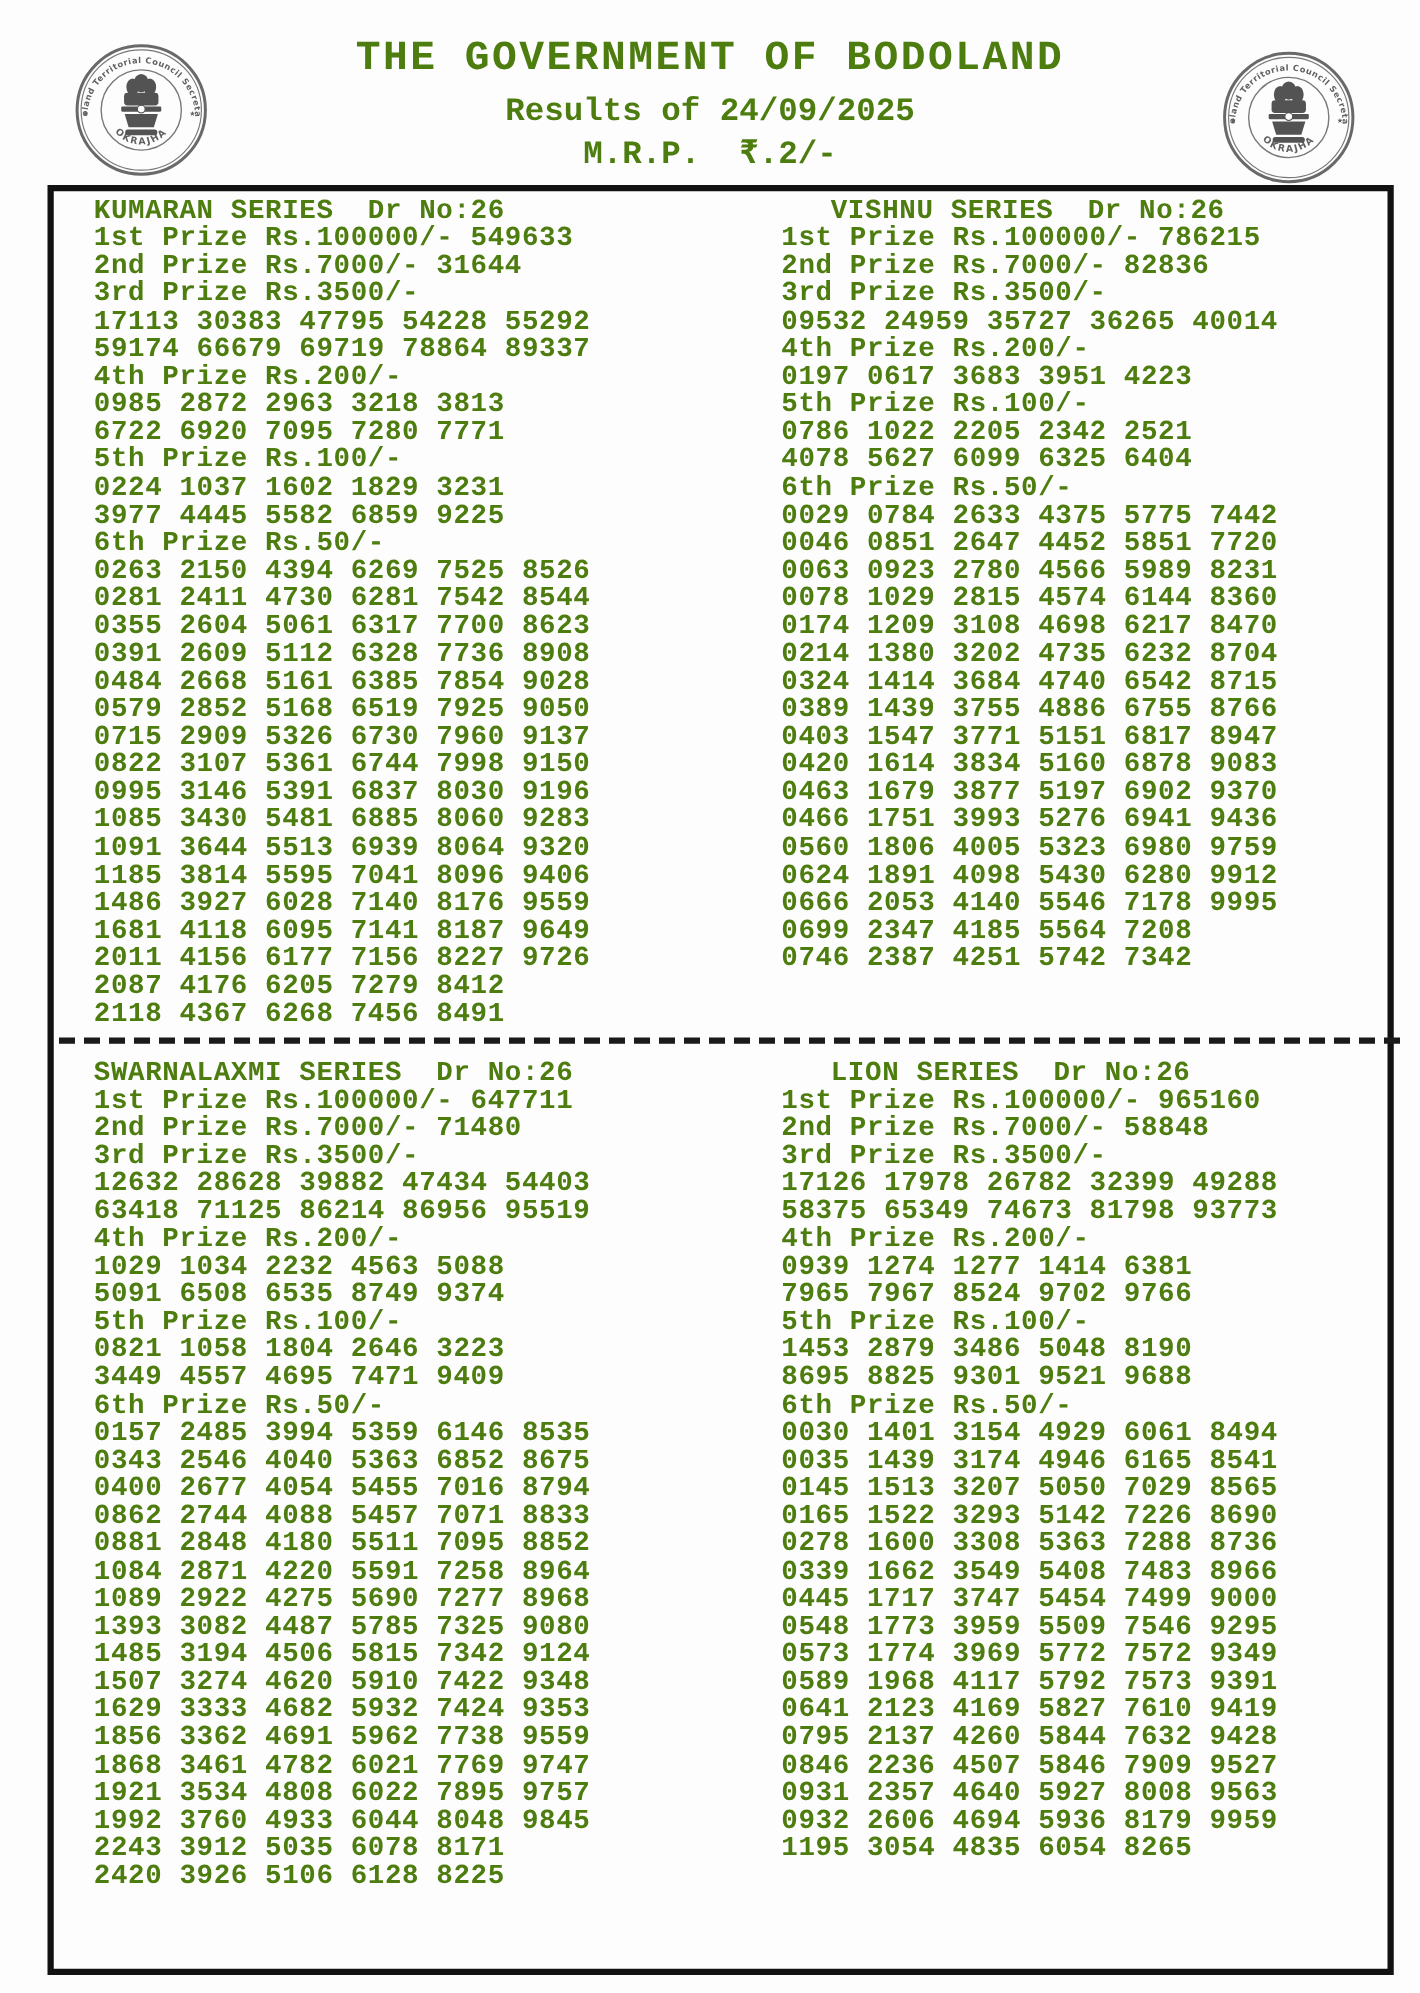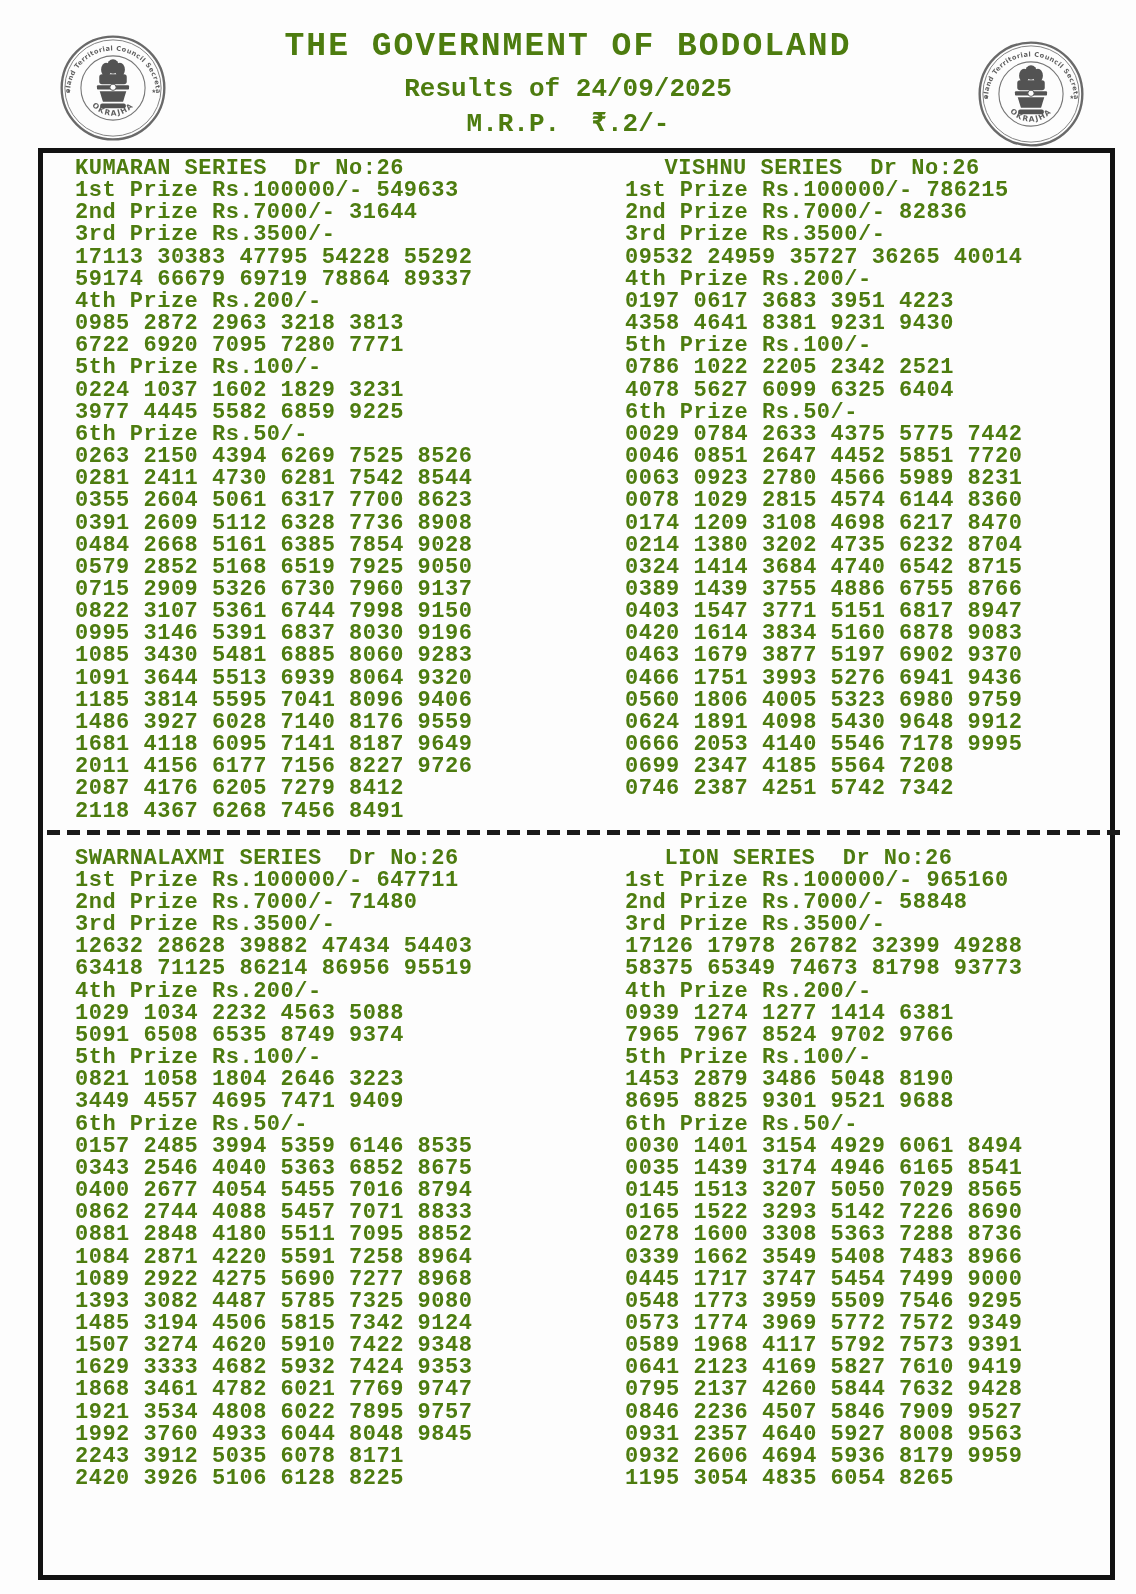--- a/index.html
+++ b/index.html
@@ -174,39 +174,38 @@
           <div class="line">2118 4367 6268 7456 8491</div>
         </div>
       <div class="col center-title">
           <div class="line series-title">VISHNU SERIES  Dr No:26</div>
           <div class="line">1st Prize Rs.100000/- 786215</div>
           <div class="line">2nd Prize Rs.7000/- 82836</div>
           <div class="line">3rd Prize Rs.3500/-</div>
           <div class="line">09532 24959 35727 36265 40014</div>
           <div class="line">4th Prize Rs.200/-</div>
           <div class="line">0197 0617 3683 3951 4223</div>
-          <div class="line">4358 4641 8381 9231 9430</div>
           <div class="line">5th Prize Rs.100/-</div>
           <div class="line">0786 1022 2205 2342 2521</div>
           <div class="line">4078 5627 6099 6325 6404</div>
           <div class="line">6th Prize Rs.50/-</div>
           <div class="line">0029 0784 2633 4375 5775 7442</div>
           <div class="line">0046 0851 2647 4452 5851 7720</div>
           <div class="line">0063 0923 2780 4566 5989 8231</div>
           <div class="line">0078 1029 2815 4574 6144 8360</div>
           <div class="line">0174 1209 3108 4698 6217 8470</div>
           <div class="line">0214 1380 3202 4735 6232 8704</div>
           <div class="line">0324 1414 3684 4740 6542 8715</div>
           <div class="line">0389 1439 3755 4886 6755 8766</div>
           <div class="line">0403 1547 3771 5151 6817 8947</div>
           <div class="line">0420 1614 3834 5160 6878 9083</div>
           <div class="line">0463 1679 3877 5197 6902 9370</div>
           <div class="line">0466 1751 3993 5276 6941 9436</div>
           <div class="line">0560 1806 4005 5323 6980 9759</div>
-          <div class="line">0624 1891 4098 5430 9648 9912</div>
+          <div class="line">0624 1891 4098 5430 6280 9912</div>
           <div class="line">0666 2053 4140 5546 7178 9995</div>
           <div class="line">0699 2347 4185 5564 7208</div>
           <div class="line">0746 2387 4251 5742 7342</div>
         </div>
     </div>
     <div class="divider"></div>
     <div class="half">
       <div class="col">
           <div class="line series-title">SWARNALAXMI SERIES  Dr No:26</div>
           <div class="line">1st Prize Rs.100000/- 647711</div>
@@ -225,20 +224,21 @@
           <div class="line">0343 2546 4040 5363 6852 8675</div>
           <div class="line">0400 2677 4054 5455 7016 8794</div>
           <div class="line">0862 2744 4088 5457 7071 8833</div>
           <div class="line">0881 2848 4180 5511 7095 8852</div>
           <div class="line">1084 2871 4220 5591 7258 8964</div>
           <div class="line">1089 2922 4275 5690 7277 8968</div>
           <div class="line">1393 3082 4487 5785 7325 9080</div>
           <div class="line">1485 3194 4506 5815 7342 9124</div>
           <div class="line">1507 3274 4620 5910 7422 9348</div>
           <div class="line">1629 3333 4682 5932 7424 9353</div>
+          <div class="line">1856 3362 4691 5962 7738 9559</div>
           <div class="line">1868 3461 4782 6021 7769 9747</div>
           <div class="line">1921 3534 4808 6022 7895 9757</div>
           <div class="line">1992 3760 4933 6044 8048 9845</div>
           <div class="line">2243 3912 5035 6078 8171</div>
           <div class="line">2420 3926 5106 6128 8225</div>
         </div>
       <div class="col center-title">
           <div class="line series-title">LION SERIES  Dr No:26</div>
           <div class="line">1st Prize Rs.100000/- 965160</div>
           <div class="line">2nd Prize Rs.7000/- 58848</div>

